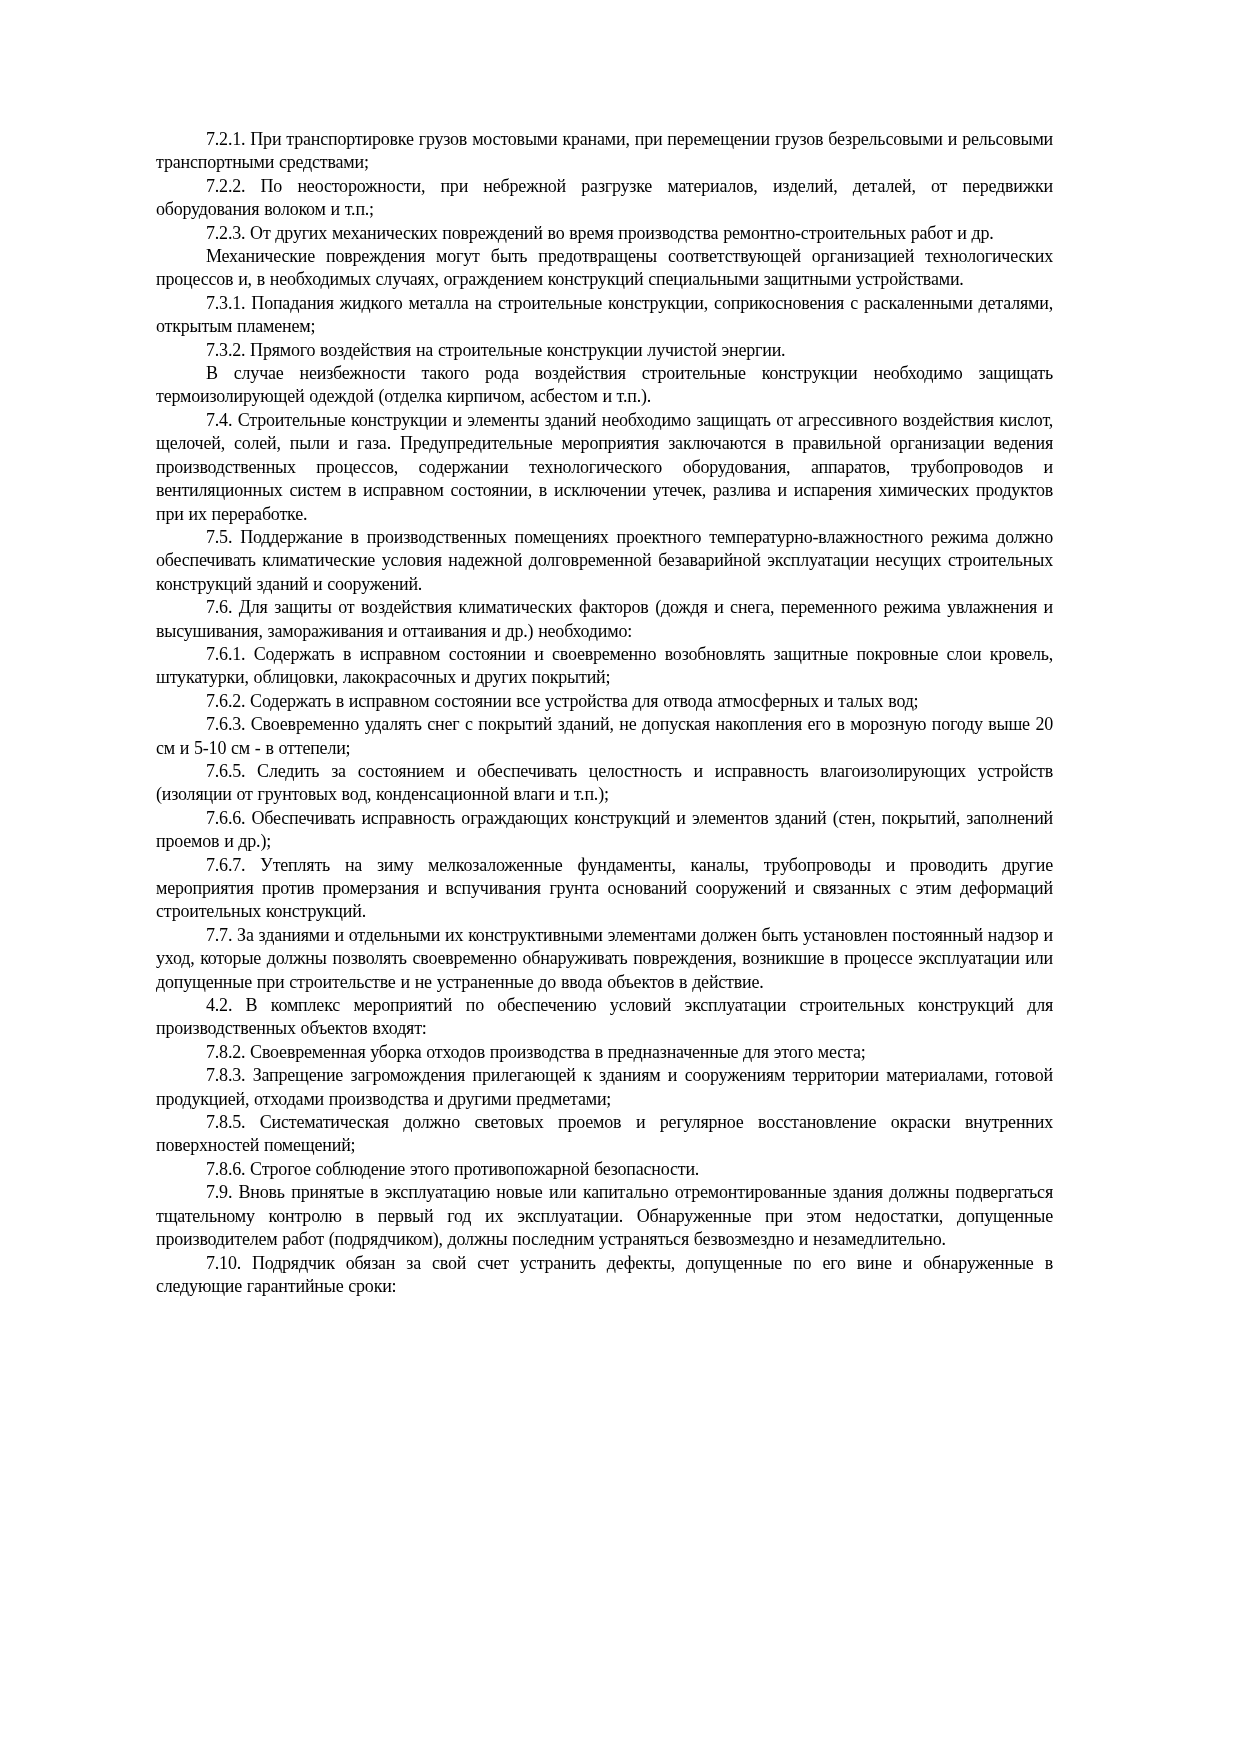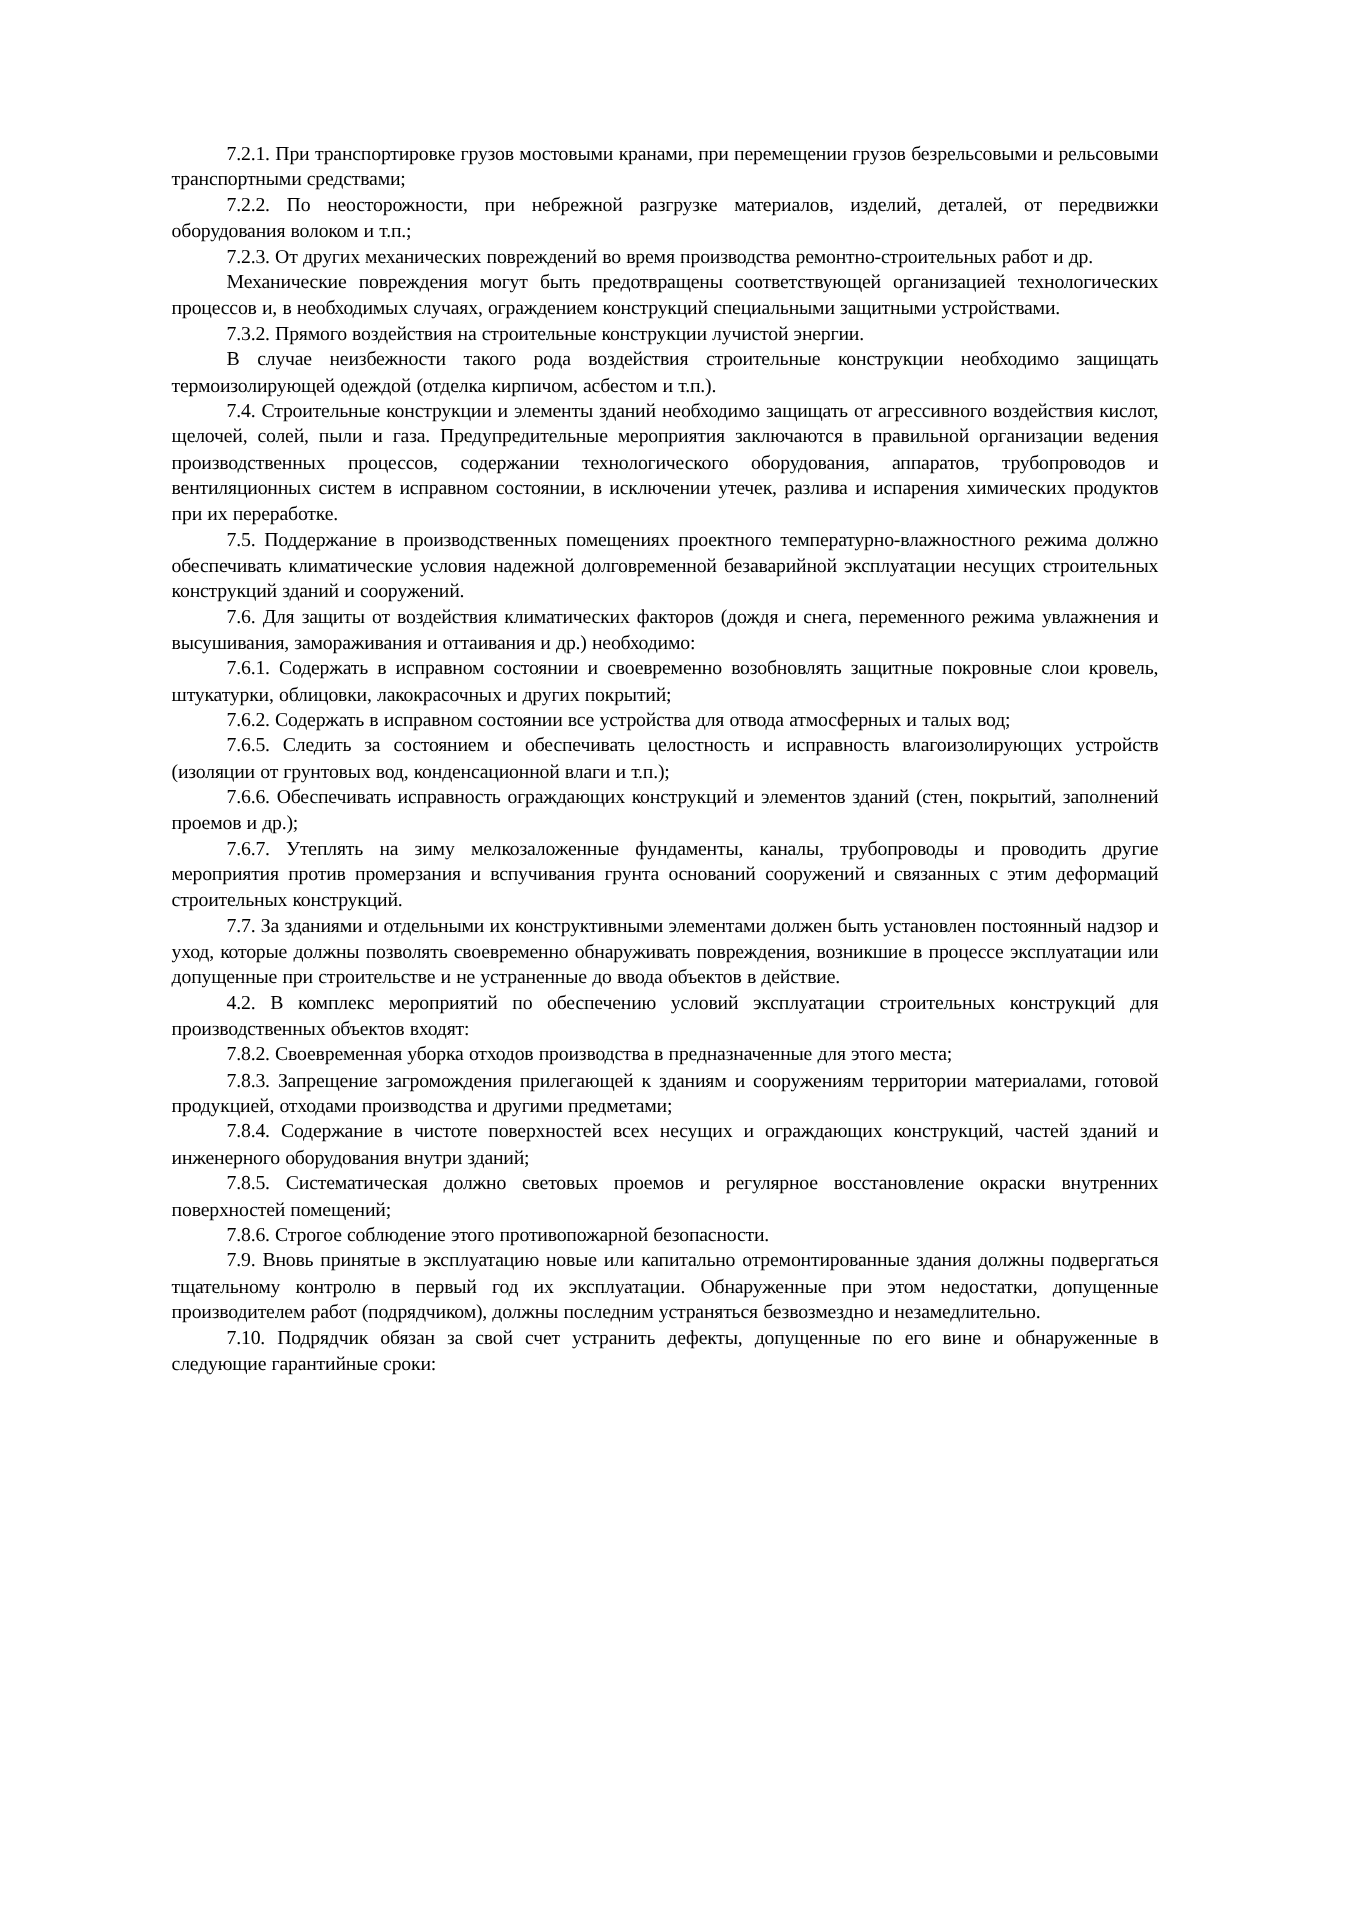--- a/index.html
+++ b/index.html
@@ -35,33 +35,34 @@
 </style>
 </head>
 <body>
 
 <div class="page" style="background: rgb(255, 255, 255);">
   <div class="text-block" id="doc-body" style="color: rgb(0, 0, 0);">
       <p class="para">7.2.1. При транспортировке грузов мостовыми кранами, при перемещении грузов безрельсовыми и рельсовыми транспортными средствами;</p>
       <p class="para">7.2.2. По неосторожности, при небрежной разгрузке материалов, изделий, деталей, от передвижки оборудования волоком и т.п.;</p>
       <p class="para">7.2.3. От других механических повреждений во время производства ремонтно-строительных работ и др.</p>
       <p class="para">Механические повреждения могут быть предотвращены соответствующей организацией технологических процессов и, в необходимых случаях, ограждением конструкций специальными защитными устройствами.</p>
+      <p class="para">7.3.1. Попадания жидкого металла на строительные конструкции, соприкосновения с раскаленными деталями, открытым пламенем;</p>
       <p class="para">7.3.2. Прямого воздействия на строительные конструкции лучистой энергии.</p>
       <p class="para">В случае неизбежности такого рода воздействия строительные конструкции необходимо защищать термоизолирующей одеждой (отделка кирпичом, асбестом и т.п.).</p>
       <p class="para">7.4. Строительные конструкции и элементы зданий необходимо защищать от агрессивного воздействия кислот, щелочей, солей, пыли и газа. Предупредительные мероприятия заключаются в правильной организации ведения производственных процессов, содержании технологического оборудования, аппаратов, трубопроводов и вентиляционных систем в исправном состоянии, в исключении утечек, разлива и испарения химических продуктов при их переработке.</p>
       <p class="para">7.5. Поддержание в производственных помещениях проектного температурно-влажностного режима должно обеспечивать климатические условия надежной долговременной безаварийной эксплуатации несущих строительных конструкций зданий и сооружений.</p>
       <p class="para">7.6. Для защиты от воздействия климатических факторов (дождя и снега, переменного режима увлажнения и высушивания, замораживания и оттаивания и др.) необходимо:</p>
       <p class="para">7.6.1. Содержать в исправном состоянии и своевременно возобновлять защитные покровные слои кровель, штукатурки, облицовки, лакокрасочных и других покрытий;</p>
       <p class="para">7.6.2. Содержать в исправном состоянии все устройства для отвода атмосферных и талых вод;</p>
+      <p class="para">7.6.3. Своевременно удалять снег с покрытий зданий, не допуская накопления его в морозную погоду выше 20 см и 5-10 см - в оттепели;</p>
       <p class="para">7.6.5. Следить за состоянием и обеспечивать целостность и исправность влагоизолирующих устройств (изоляции от грунтовых вод, конденсационной влаги и т.п.);</p>
       <p class="para">7.6.6. Обеспечивать исправность ограждающих конструкций и элементов зданий (стен, покрытий, заполнений проемов и др.);</p>
       <p class="para">7.6.7. Утеплять на зиму мелкозаложенные фундаменты, каналы, трубопроводы и проводить другие мероприятия против промерзания и вспучивания грунта оснований сооружений и связанных с этим деформаций строительных конструкций.</p>
       <p class="para">7.7. За зданиями и отдельными их конструктивными элементами должен быть установлен постоянный надзор и уход, которые должны позволять своевременно обнаруживать повреждения, возникшие в процессе эксплуатации или допущенные при строительстве и не устраненные до ввода объектов в действие.</p>
       <p class="para">4.2. В комплекс мероприятий по обеспечению условий эксплуатации строительных конструкций для производственных объектов входят:</p>
       <p class="para">7.8.2. Своевременная уборка отходов производства в предназначенные для этого места;</p>
       <p class="para">7.8.3. Запрещение загромождения прилегающей к зданиям и сооружениям территории материалами, готовой продукцией, отходами производства и другими предметами;</p>
-      <p class="para">7.8.4. Содержание в чистоте поверхностей всех несущих и ограждающих конструкций, частей зданий и инженерного оборудования внутри зданий;</p>
       <p class="para">7.8.5. Систематическая должно световых проемов и регулярное восстановление окраски внутренних поверхностей помещений;</p>
       <p class="para">7.8.6. Строгое соблюдение этого противопожарной безопасности.</p>
       <p class="para">7.9. Вновь принятые в эксплуатацию новые или капитально отремонтированные здания должны подвергаться тщательному контролю в первый год их эксплуатации. Обнаруженные при этом недостатки, допущенные производителем работ (подрядчиком), должны последним устраняться безвозмездно и незамедлительно.</p>
       <p class="para">7.10. Подрядчик обязан за свой счет устранить дефекты, допущенные по его вине и обнаруженные в следующие гарантийные сроки:</p>
     </div>
 </div>
 
 </body></html>

